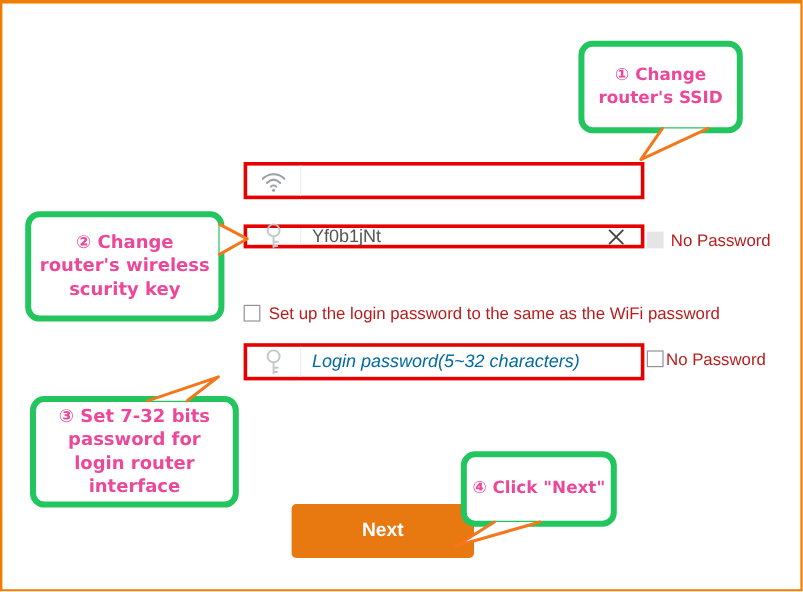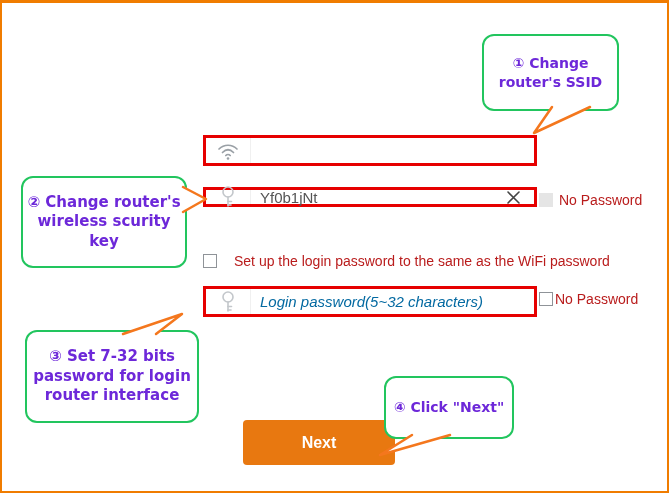--- a/index.html
+++ b/index.html
@@ -60,41 +60,41 @@
     background:#fff;border:1px solid #8f9398;cursor:pointer;
   }
   .cb-gray{background:#e5e5e5;border:none;}
   .np1 .np-label{margin-left:6px;}
   .np2 .np-label{margin-left:2px;}
   .np-label,.same-label{font-size:14px;color:#b91c1c;}
   .same-row{
     left:201px;top:250px;
     display:flex;align-items:center;
   }
-  .same-label{margin-left:17px;}
+  .same-label{margin-left:7px;}
   
   .next-btn{
     box-sizing:border-box;
     left:241px;top:417px;width:152px;height:45px;
     background:#e87810;border:none;border-radius:4px;
     color:#ffffff;font-size:16px;font-weight:bold;
     font-family:"Liberation Sans", sans-serif;
     display:flex;align-items:center;justify-content:center;
     cursor:pointer;z-index:3;
   }
   
   .callout{
     box-sizing:border-box;
     background:#ffffff;
-    border:2px solid #22c55e;
+    border:5px solid #22c55e;
     border-radius:12px;
     display:flex;align-items:center;justify-content:center;
     text-align:center;
     font-family:"DejaVu Sans", sans-serif;
-    font-weight:bold;color:#6d28d9;
+    font-weight:bold;color:#ec4899;
     line-height:1.3;z-index:4;
   }
   .callout-1{left:480px;top:31px;width:137px;height:77px;font-size:14px;padding:0 6px;}
   .callout-2{left:19px;top:173px;width:166px;height:92px;font-size:15px;padding:0 2px;}
   .callout-3{left:23px;top:327px;width:174px;height:93px;font-size:15px;padding:0 4px;}
   .callout-4{left:382px;top:373px;width:130px;height:63px;font-size:14px;white-space:nowrap;}
   #tails{left:0;top:0;width:669px;height:493px;z-index:5;pointer-events:none;}
   #tails path{fill:#ffffff;stroke:#f4771d;stroke-width:2.5;stroke-linejoin:round;stroke-linecap:round;}
   
   .gicon{stroke:#9aa0a6;fill:none;stroke-linecap:round;}

